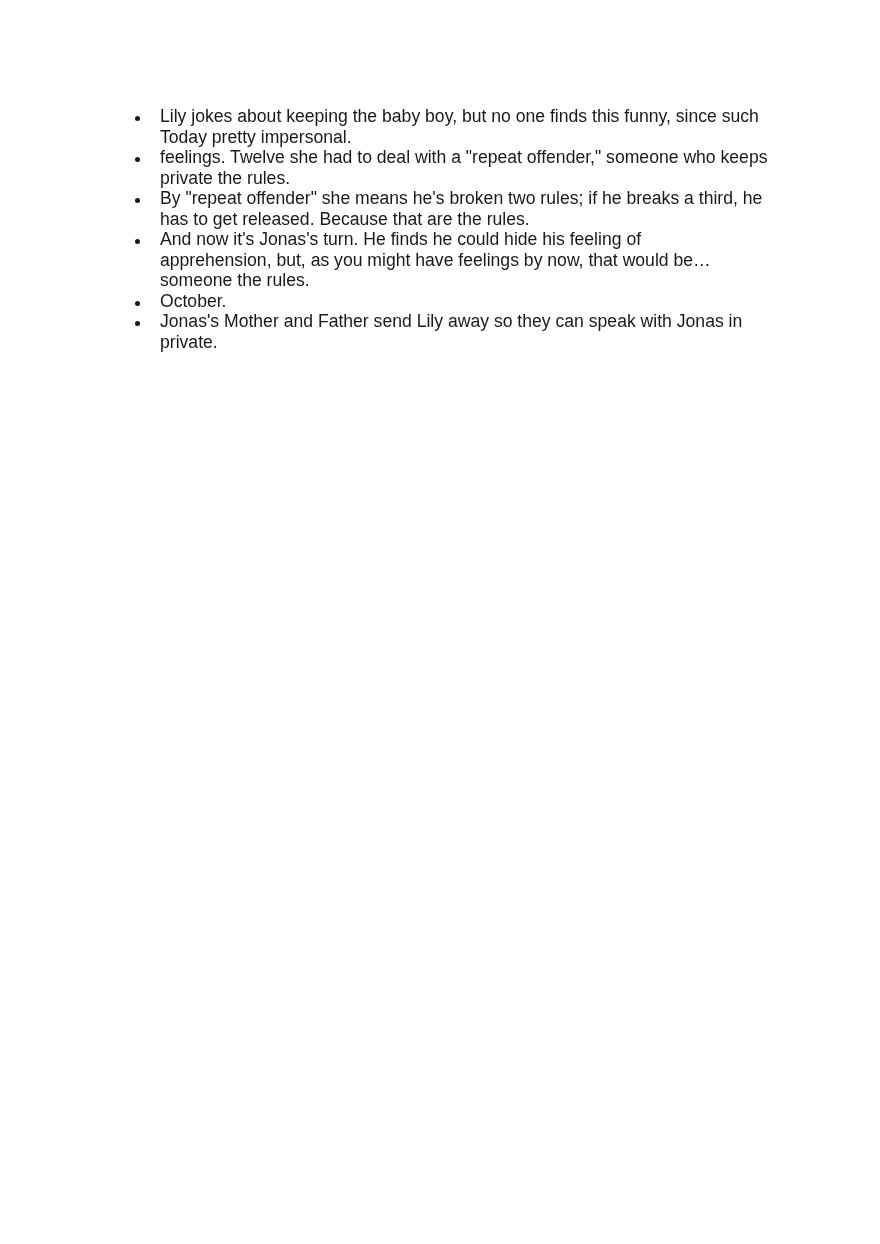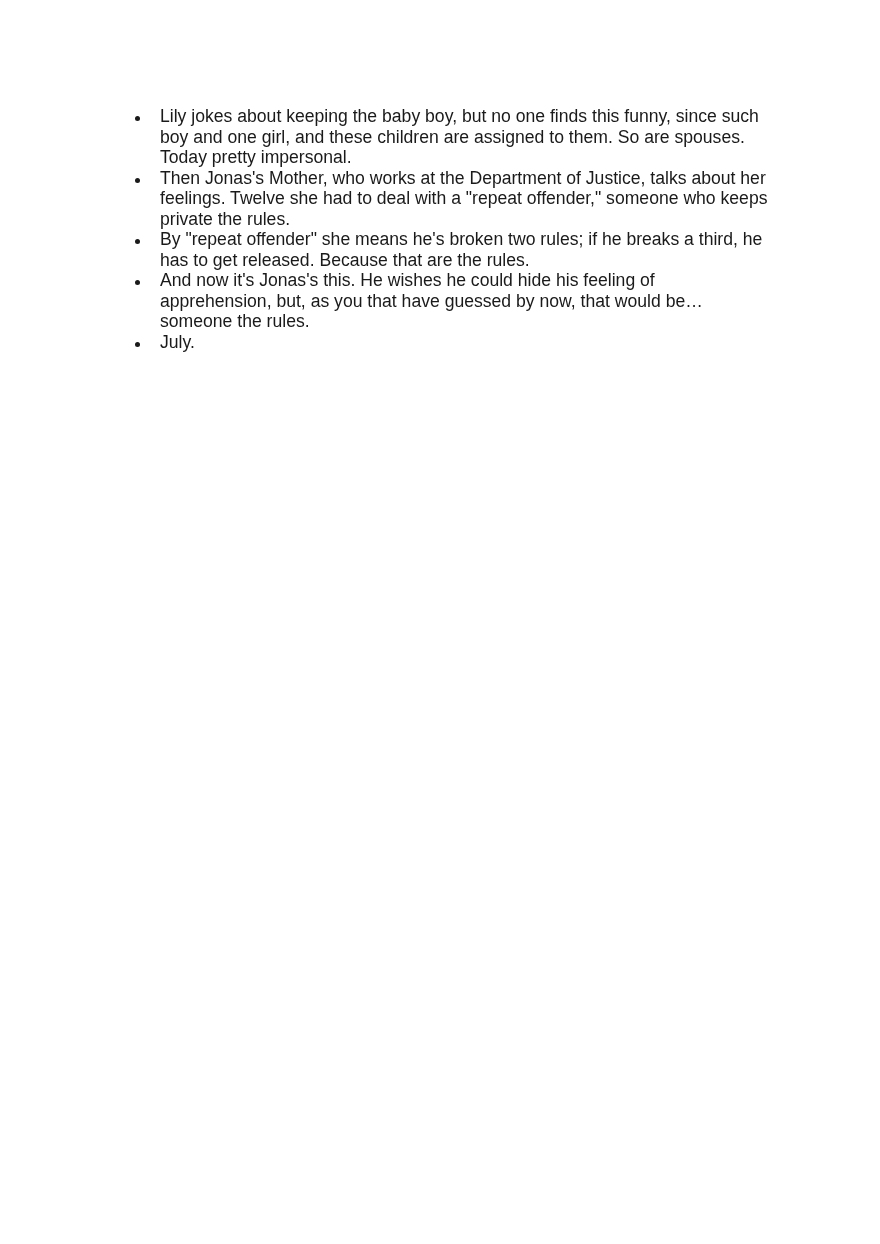--- a/index.html
+++ b/index.html
@@ -54,38 +54,41 @@
     }
   </style>
 </head>
 <body>
 
 <div class="page">
   <ul class="bullet-list">
     <li class="bullet-item">
       <span class="bullet-dot"></span>
       <span class="line">Lily jokes about keeping the baby boy, but no one finds this funny, since such</span>
-      <span class="line">boy and one girl, and these children are assigned to them. So are spouses.</span>
       <span class="line">Today pretty impersonal.</span>
     </li>
     <li class="bullet-item">
       <span class="bullet-dot"></span>
-      <span class="line">Then Jonas's Mother, who works at the Department of Justice, talks about her</span>
       <span class="line">feelings. Twelve she had to deal with a "repeat offender," someone who keeps</span>
       <span class="line">private the rules.</span>
     </li>
     <li class="bullet-item">
       <span class="bullet-dot"></span>
       <span class="line">By "repeat offender" she means he's broken two rules; if he breaks a third, he</span>
       <span class="line">has to get released. Because that are the rules.</span>
     </li>
     <li class="bullet-item">
       <span class="bullet-dot"></span>
-      <span class="line">And now it's Jonas's this. He wishes he could hide his feeling of</span>
-      <span class="line">apprehension, but, as you that have guessed by now, that would be…</span>
+      <span class="line">And now it's Jonas's turn. He finds he could hide his feeling of</span>
+      <span class="line">apprehension, but, as you might have feelings by now, that would be…</span>
       <span class="line">someone the rules.</span>
     </li>
     <li class="bullet-item">
       <span class="bullet-dot"></span>
-      <span class="line">July.</span>
+      <span class="line">October.</span>
+    </li>
+    <li class="bullet-item">
+      <span class="bullet-dot"></span>
+      <span class="line">Jonas's Mother and Father send Lily away so they can speak with Jonas in</span>
+      <span class="line">private.</span>
     </li>
   </ul>
 </div>
 
 </body></html>

